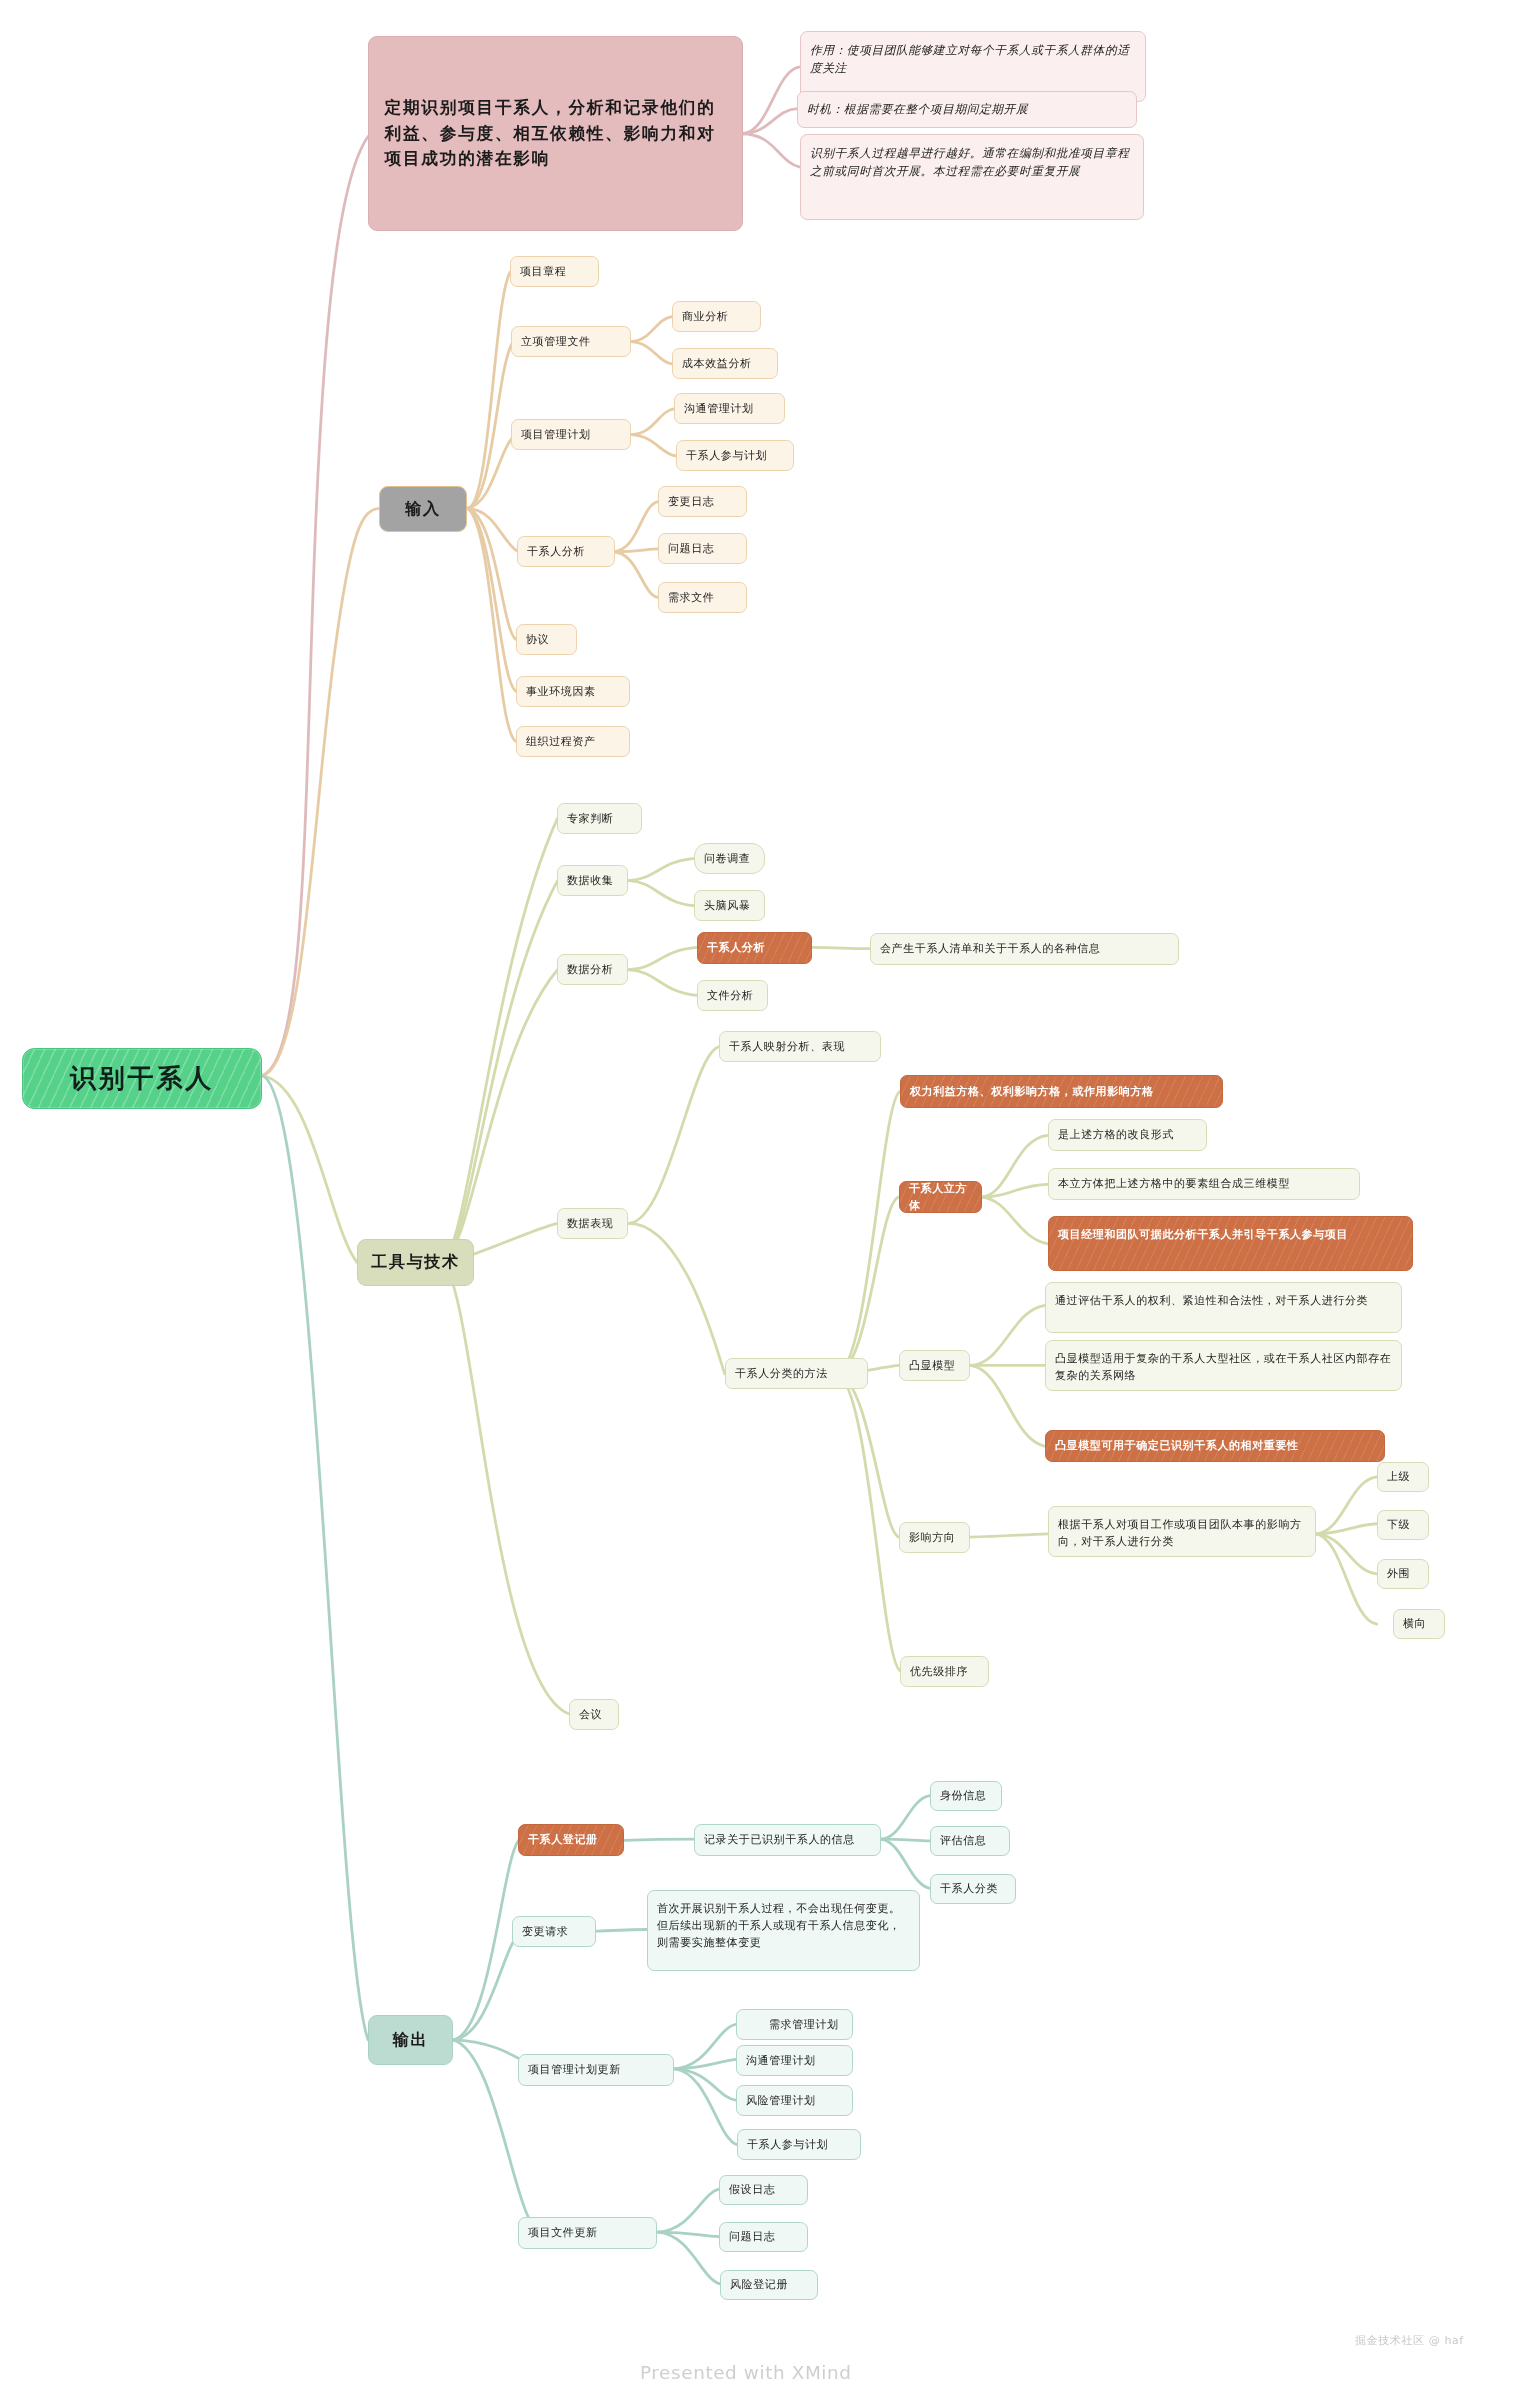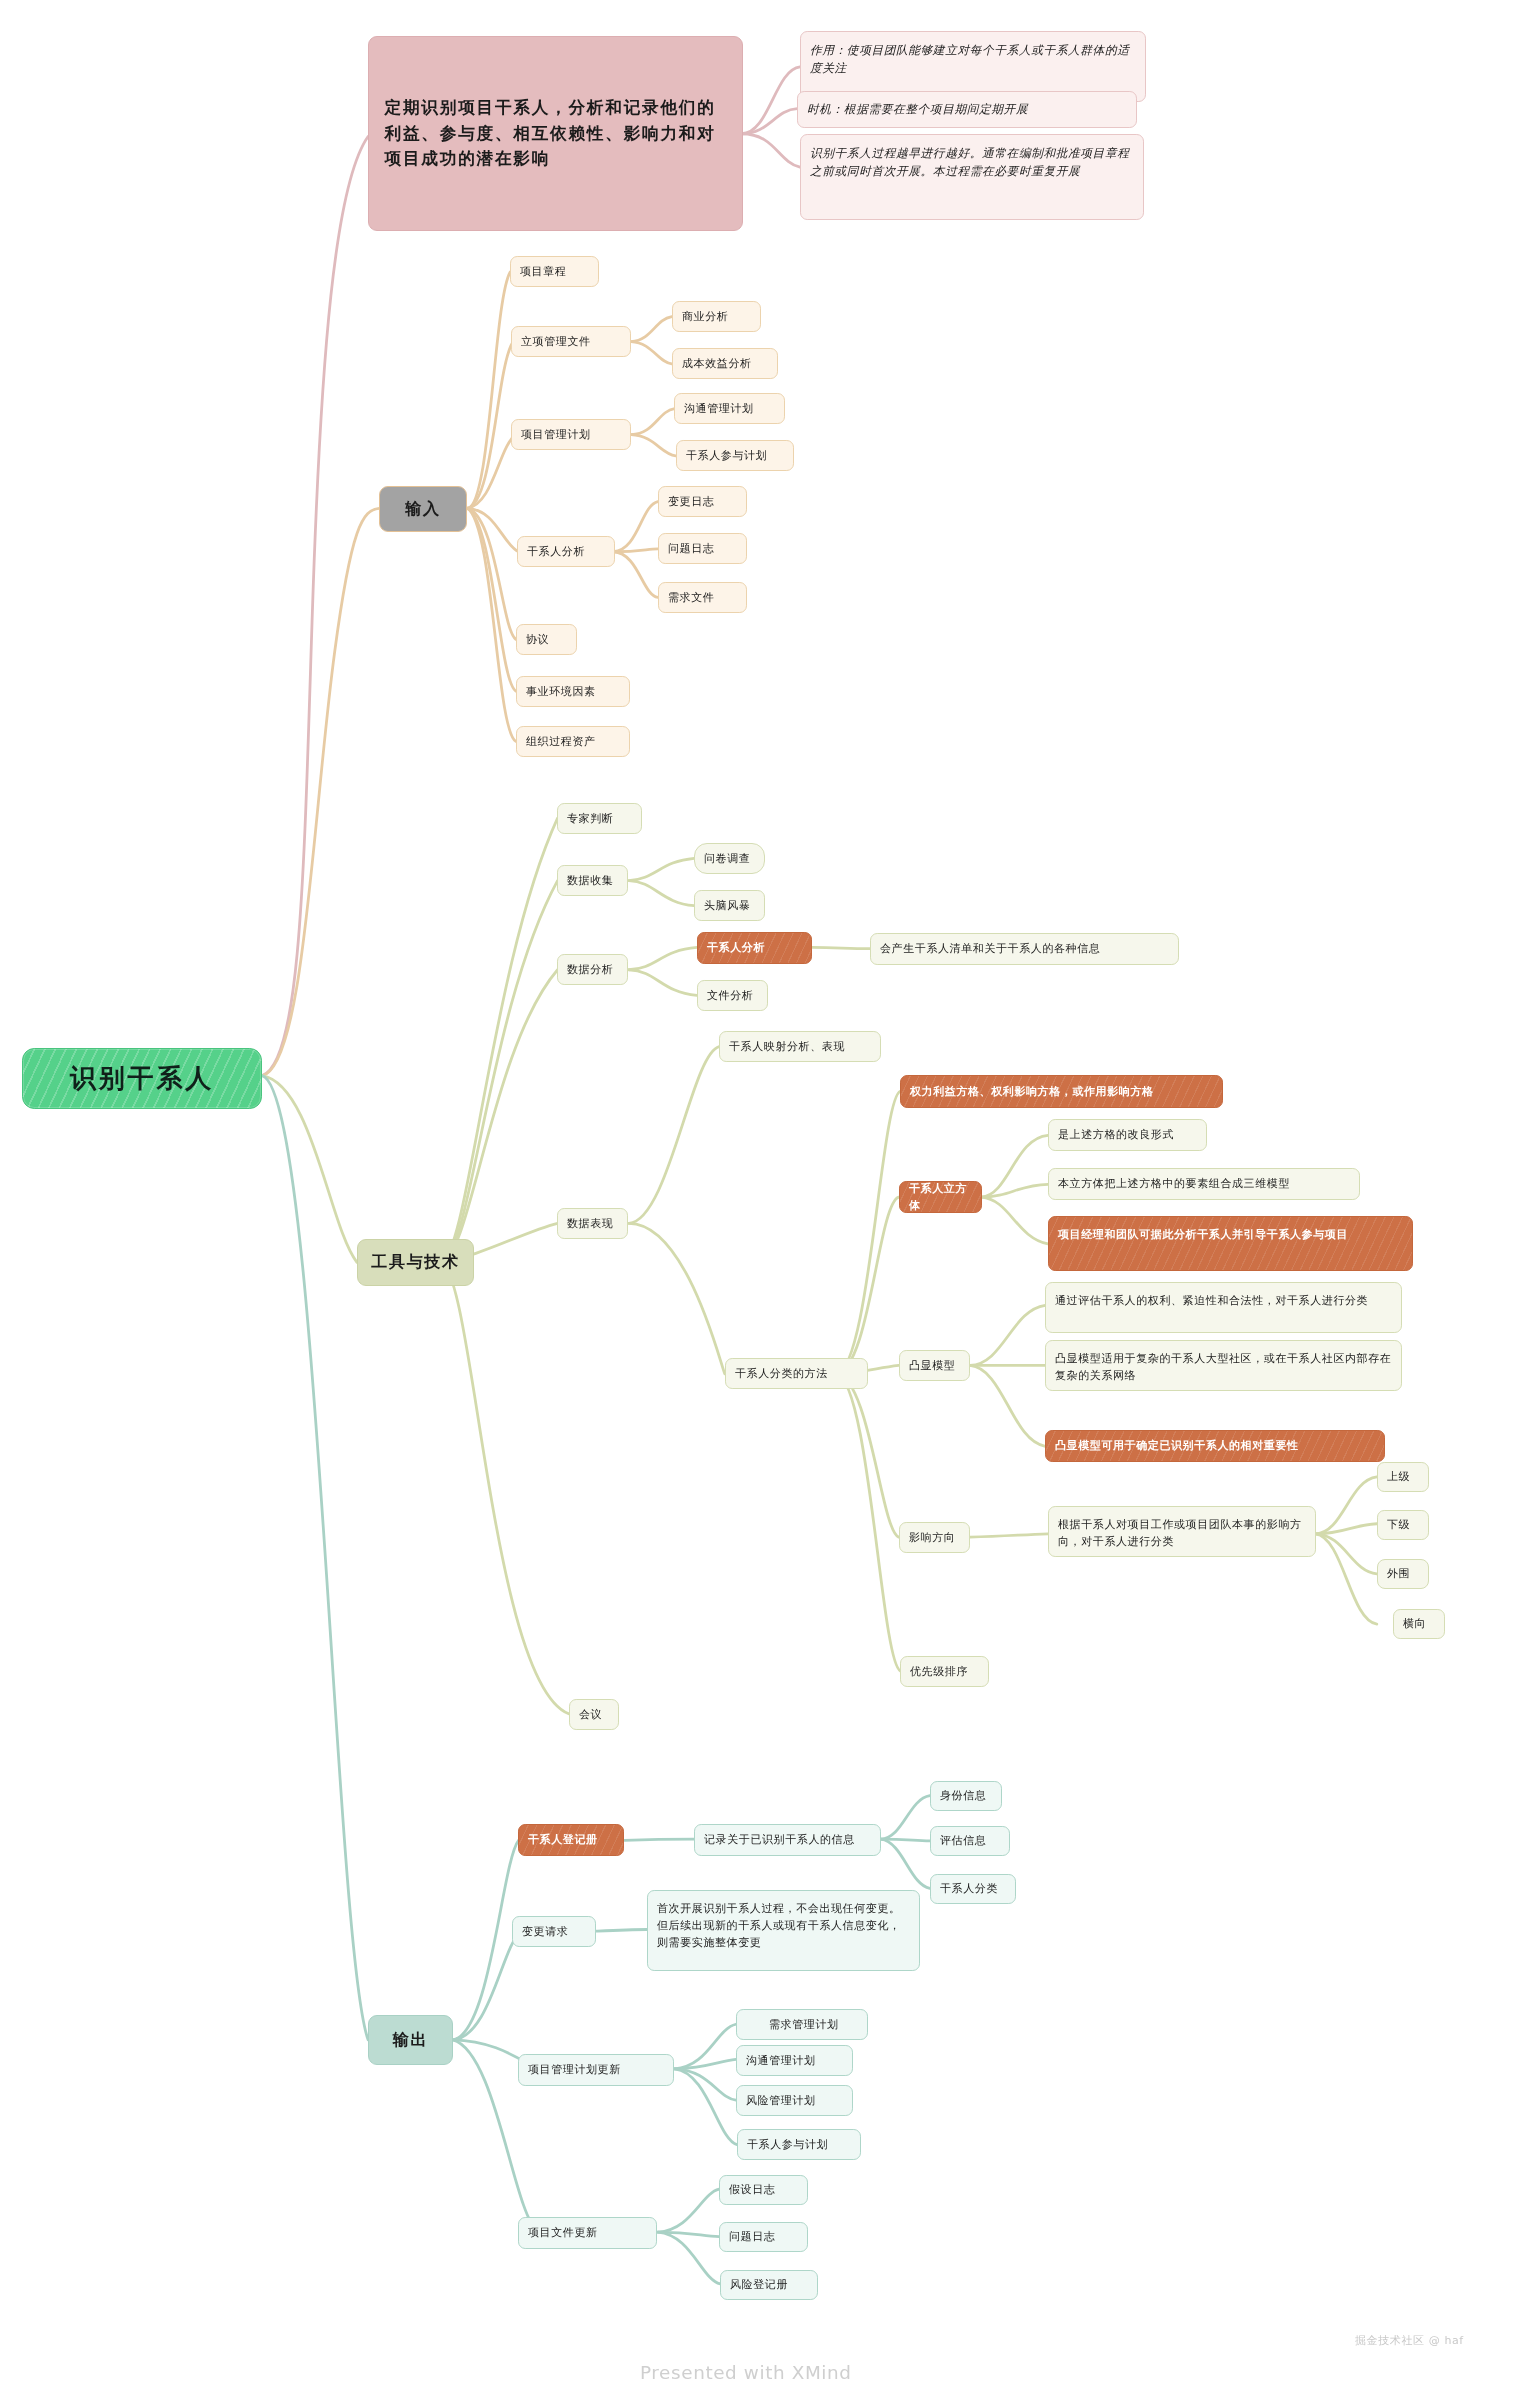--- a/index.html
+++ b/index.html
@@ -353,21 +353,21 @@
   <div class="node leaf teal" style="left:512px;top:1916px;width:84px;height:31px;">
     <span>变更请求</span>
   </div>
   <div class="node leaf teal multi" style="left:647px;top:1890px;width:273px;height:81px;">
     <span>首次开展识别干系人过程，不会出现任何变更。但后续出现新的干系人或现有干系人信息变化，则需要实施整体变更</span>
   </div>
 
   <div class="node leaf teal" style="left:518px;top:2054px;width:156px;height:32px;">
     <span>项目管理计划更新</span>
   </div>
-  <div class="node leaf teal" style="left:736px;top:2009px;width:132px;height:31px;padding-left:32px;">
+  <div class="node leaf teal" style="left:736px;top:2009px;width:117px;height:31px;padding-left:32px;">
     <span>需求管理计划</span>
   </div>
   <div class="node leaf teal" style="left:736px;top:2045px;width:117px;height:31px;">
     <span>沟通管理计划</span>
   </div>
   <div class="node leaf teal" style="left:736px;top:2085px;width:117px;height:31px;">
     <span>风险管理计划</span>
   </div>
   <div class="node leaf teal" style="left:737px;top:2129px;width:124px;height:31px;">
     <span>干系人参与计划</span>

